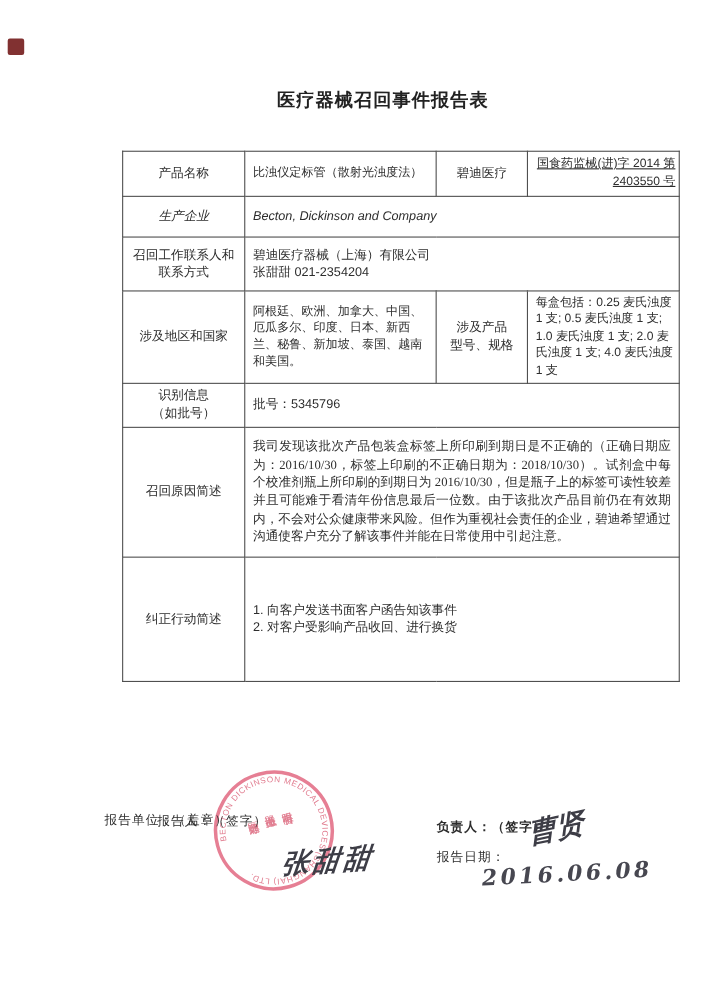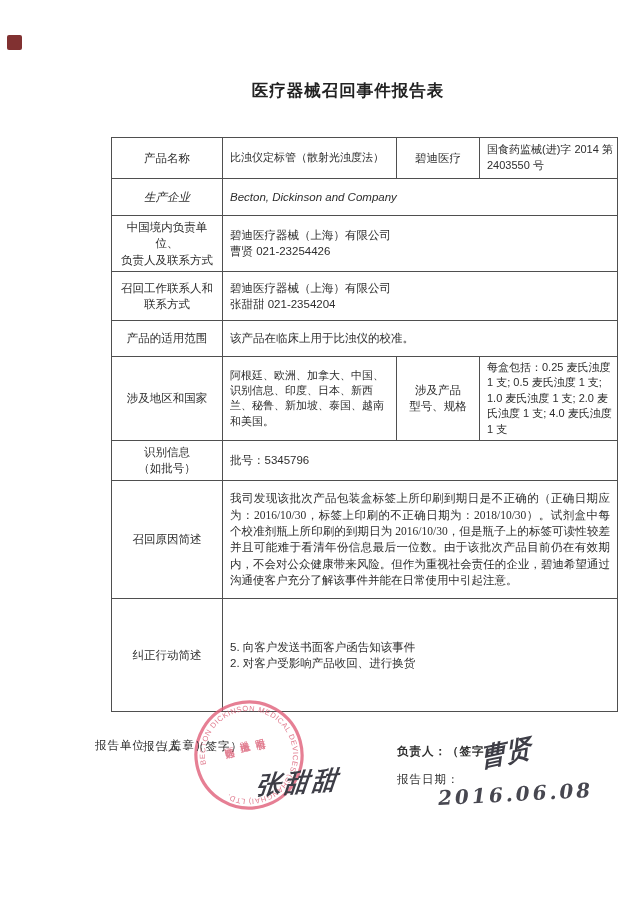--- a/index.html
+++ b/index.html
@@ -24,21 +24,21 @@
     box-sizing:border-box; border:1px solid #4f4f4f; vertical-align:middle;
     font-size:11.5px; line-height:1.42; color:#2d2d2d; padding:3px 7px;
   }
   col.c1{width:111px;} col.c2{width:174px;} col.c3{width:83px;} col.c4{width:138px;}
   tr.r1 td{height:41px;} tr.r2 td{height:37px;font-style:italic;} tr.r3 td{height:49px;}
   tr.r4 td{height:49px;} tr.r5 td{height:36px;} tr.r6 td{height:80px;}
   tr.r7 td{height:34px;} tr.r8 td{height:40px;} tr.r9 td{height:118px;}
   tr.r10 td{height:113px;}
   td.lbl { text-align:center; white-space:pre-line; padding:3px 3px; }
   td.val { text-align:left; white-space:pre-line; }
-  td.center { text-align:left; padding:2px 4px; font-size:11px; }
+  td.center { text-align:right; padding:2px 4px; font-size:11px;text-decoration:underline; }
   tr.r1 td.val { padding:2px 3px 2px 7px; font-size:11px; }
   tr.r6 td.val { font-size:11px; line-height:1.4; padding:3px 5px 3px 7px; }
   td.justify { text-align:justify; line-height:19px; padding:4px 9px;font-family:Liberation Serif, serif; }
   td.list { vertical-align:top; padding-top:36px; line-height:1.55; }
   .footer-line { position:absolute; font-size:11.5px; color:#2d2d2d; letter-spacing:1px; }
   .sig {
     position:absolute; font-family:"DejaVu Serif","Liberation Serif",serif;
     font-style:italic; font-weight:bold; color:#3d3d46;
   }
   .sig-reporter { left:256px; top:766px; font-size:25px; letter-spacing:3px;
@@ -71,55 +71,45 @@
       <tr class="r1">
         <td class="lbl">产品名称</td>
         <td class="val">比浊仪定标管（散射光浊度法）</td>
         <td class="lbl">碧迪医疗</td>
         <td class="val center">国食药监械(进)字 2014 第 2403550 号</td>
       </tr>
       <tr class="r2">
         <td class="lbl">生产企业</td>
         <td class="val" colspan="3">Becton, Dickinson and Company</td>
       </tr>
-      <tr class="r3">
-        <td class="lbl">中国境内负责单位、
-负责人及联系方式</td>
-        <td class="val" colspan="3">碧迪医疗器械（上海）有限公司
-曹贤 021-23254426</td>
-      </tr>
       <tr class="r4">
         <td class="lbl">召回工作联系人和
 联系方式</td>
         <td class="val" colspan="3">碧迪医疗器械（上海）有限公司
 张甜甜 021-2354204</td>
       </tr>
-      <tr class="r5">
-        <td class="lbl">产品的适用范围</td>
-        <td class="val" colspan="3">该产品在临床上用于比浊仪的校准。</td>
-      </tr>
       <tr class="r6">
         <td class="lbl">涉及地区和国家</td>
-        <td class="val">阿根廷、欧洲、加拿大、中国、识别信息、印度、日本、新西兰、秘鲁、新加坡、泰国、越南和美国。</td>
+        <td class="val">阿根廷、欧洲、加拿大、中国、厄瓜多尔、印度、日本、新西兰、秘鲁、新加坡、泰国、越南和美国。</td>
         <td class="lbl">涉及产品
 型号、规格</td>
         <td class="val">每盒包括：0.25 麦氏浊度 1 支; 0.5 麦氏浊度 1 支; 1.0 麦氏浊度 1 支; 2.0 麦氏浊度 1 支; 4.0 麦氏浊度 1 支</td>
       </tr>
       <tr class="r8">
         <td class="lbl">识别信息
 （如批号）</td>
         <td class="val" colspan="3">批号：5345796</td>
       </tr>
       <tr class="r9">
         <td class="lbl">召回原因简述</td>
         <td class="val justify" colspan="3">我司发现该批次产品包装盒标签上所印刷到期日是不正确的（正确日期应为：2016/10/30，标签上印刷的不正确日期为：2018/10/30）。试剂盒中每个校准剂瓶上所印刷的到期日为 2016/10/30，但是瓶子上的标签可读性较差并且可能难于看清年份信息最后一位数。由于该批次产品目前仍在有效期内，不会对公众健康带来风险。但作为重视社会责任的企业，碧迪希望通过沟通使客户充分了解该事件并能在日常使用中引起注意。</td>
       </tr>
       <tr class="r10">
         <td class="lbl">纠正行动简述</td>
-        <td class="val list" colspan="3">5.  向客户发送书面客户函告知该事件
+        <td class="val list" colspan="3">1.  向客户发送书面客户函告知该事件
 2.  对客户受影响产品收回、进行换货</td>
       </tr>
     </tbody>
   </table>
 
   <svg class="stamp" viewBox="0 0 116 116">
     <g transform="rotate(-15 58 58)">
       <circle cx="58" cy="58" r="53" fill="none" stroke="#e0607a" stroke-width="3.2"></circle>
       <path id="stamp-arc" d="M 14,58 A 44,44 0 1 1 102,58 A 44,44 0 1 1 14,58" fill="none"></path>
       <text font-size="7.5" fill="#d95a72" letter-spacing="0.6">

